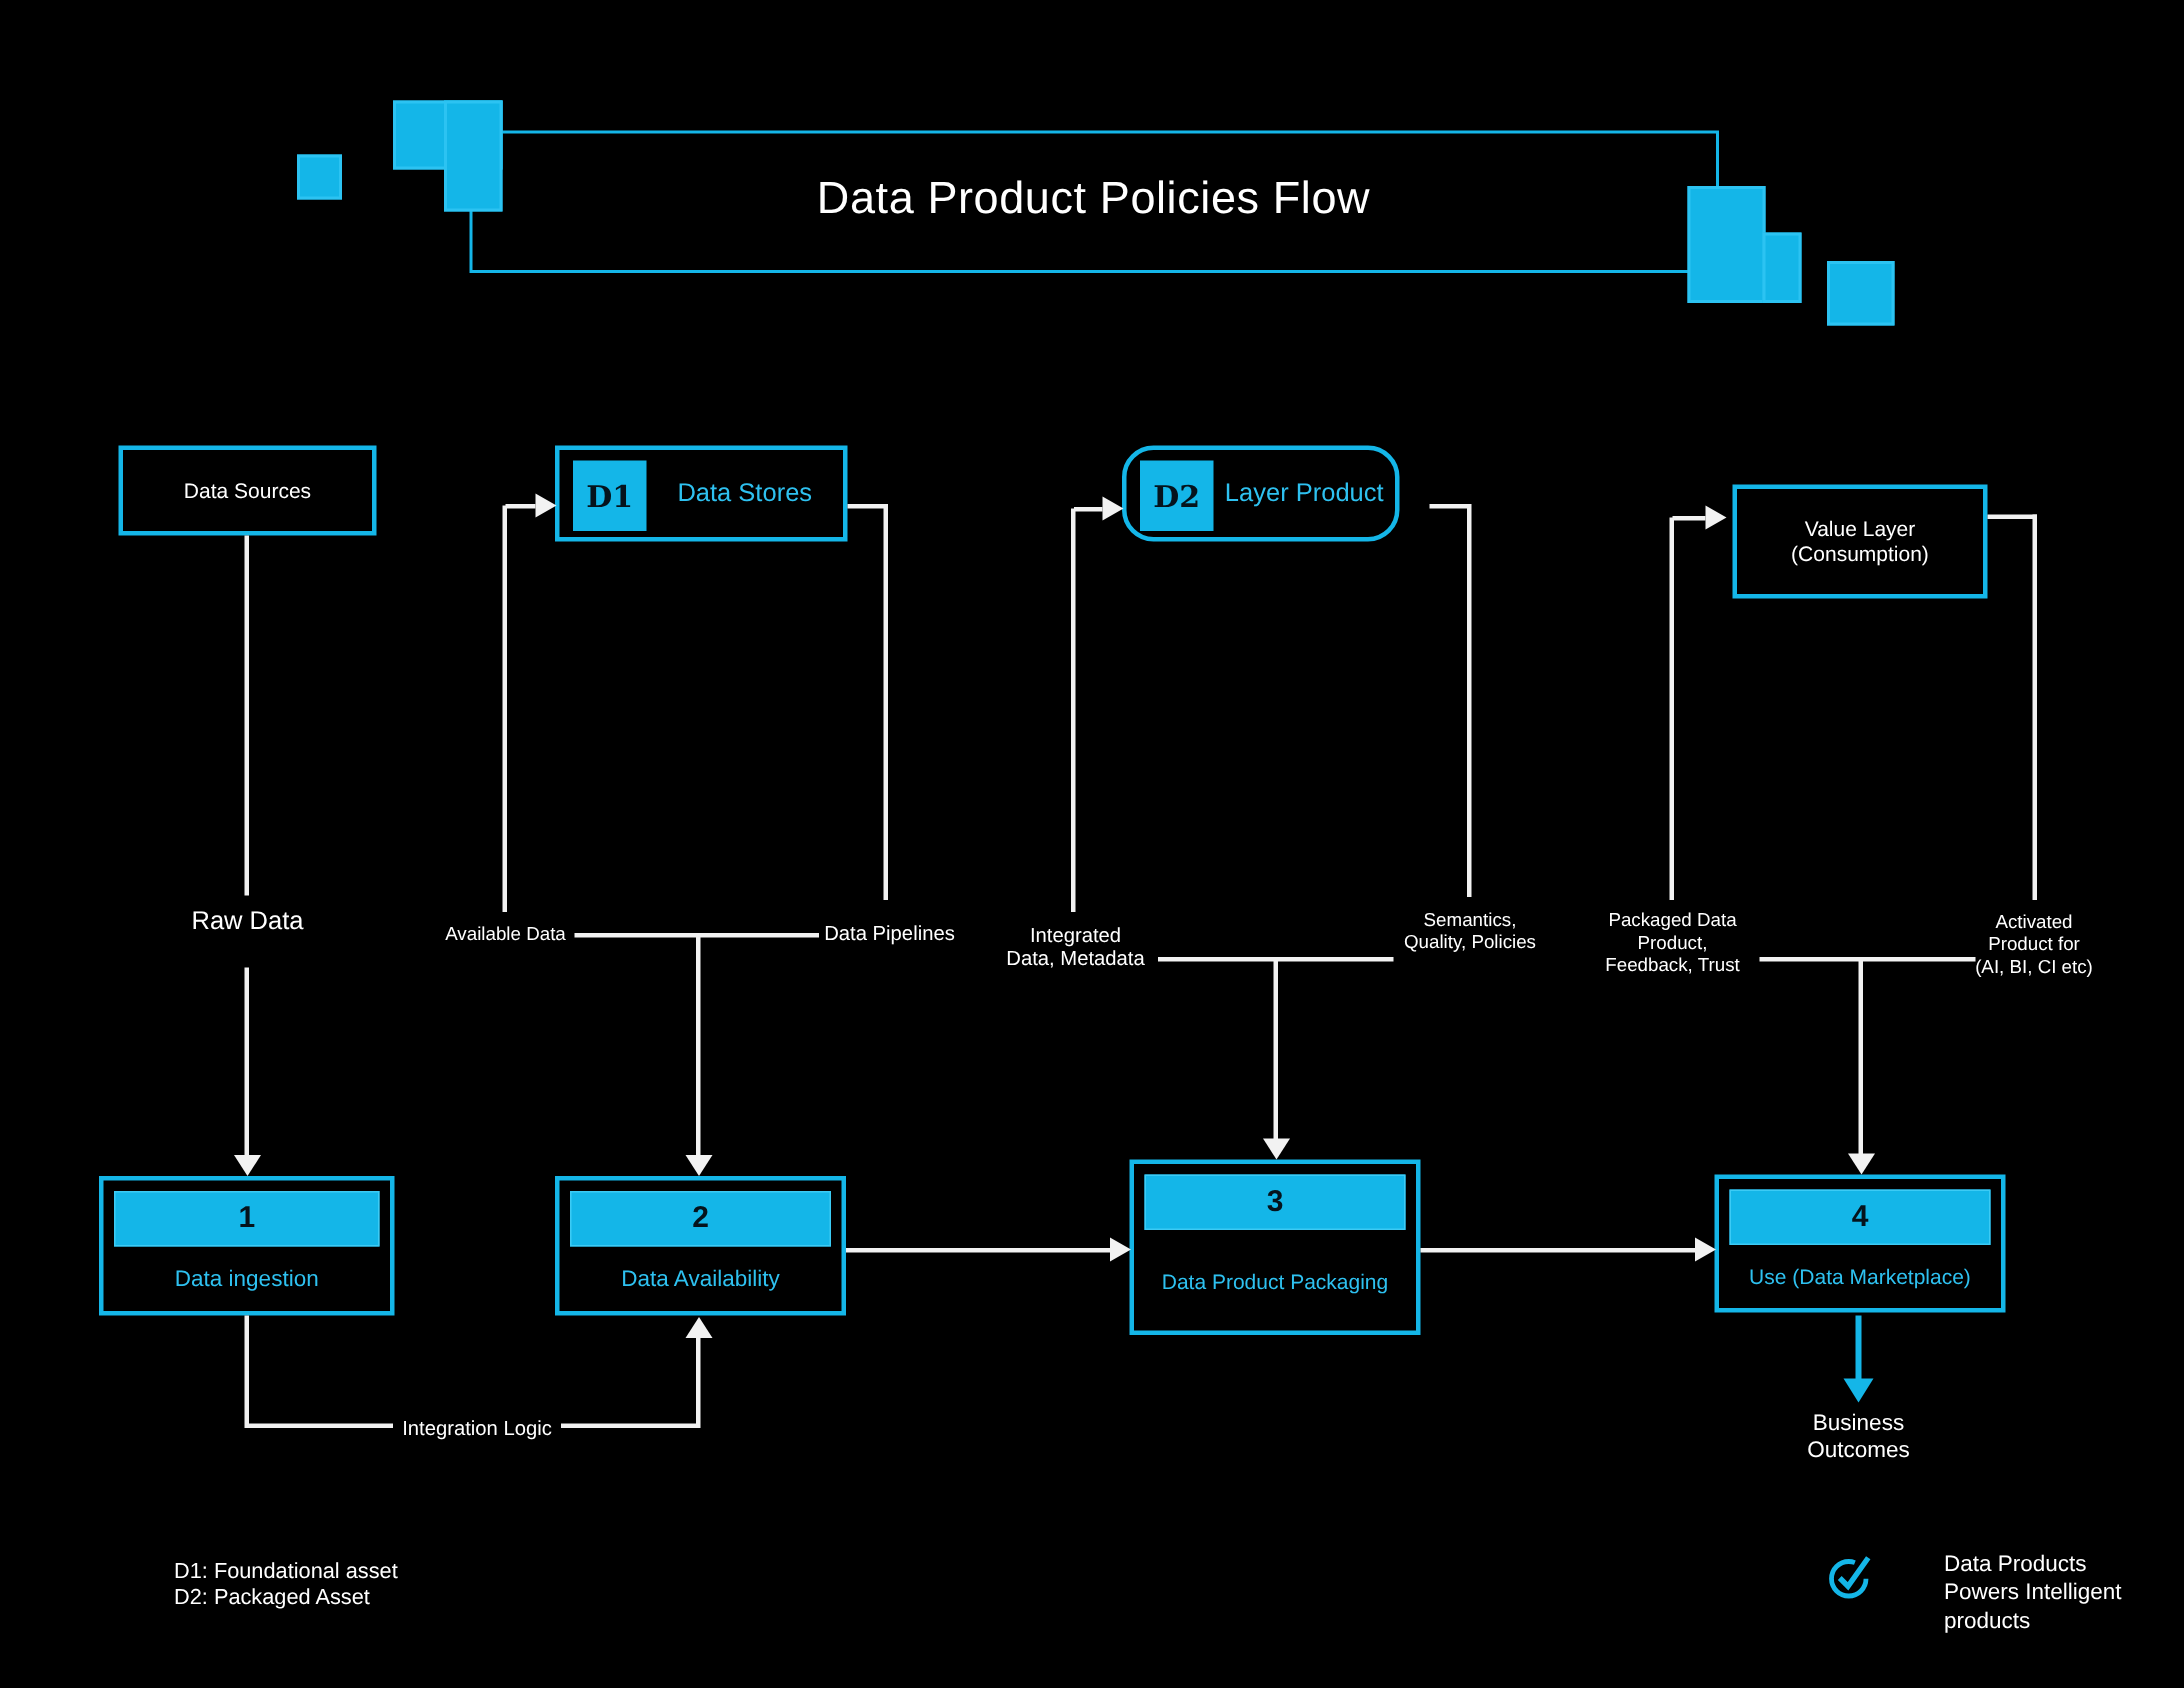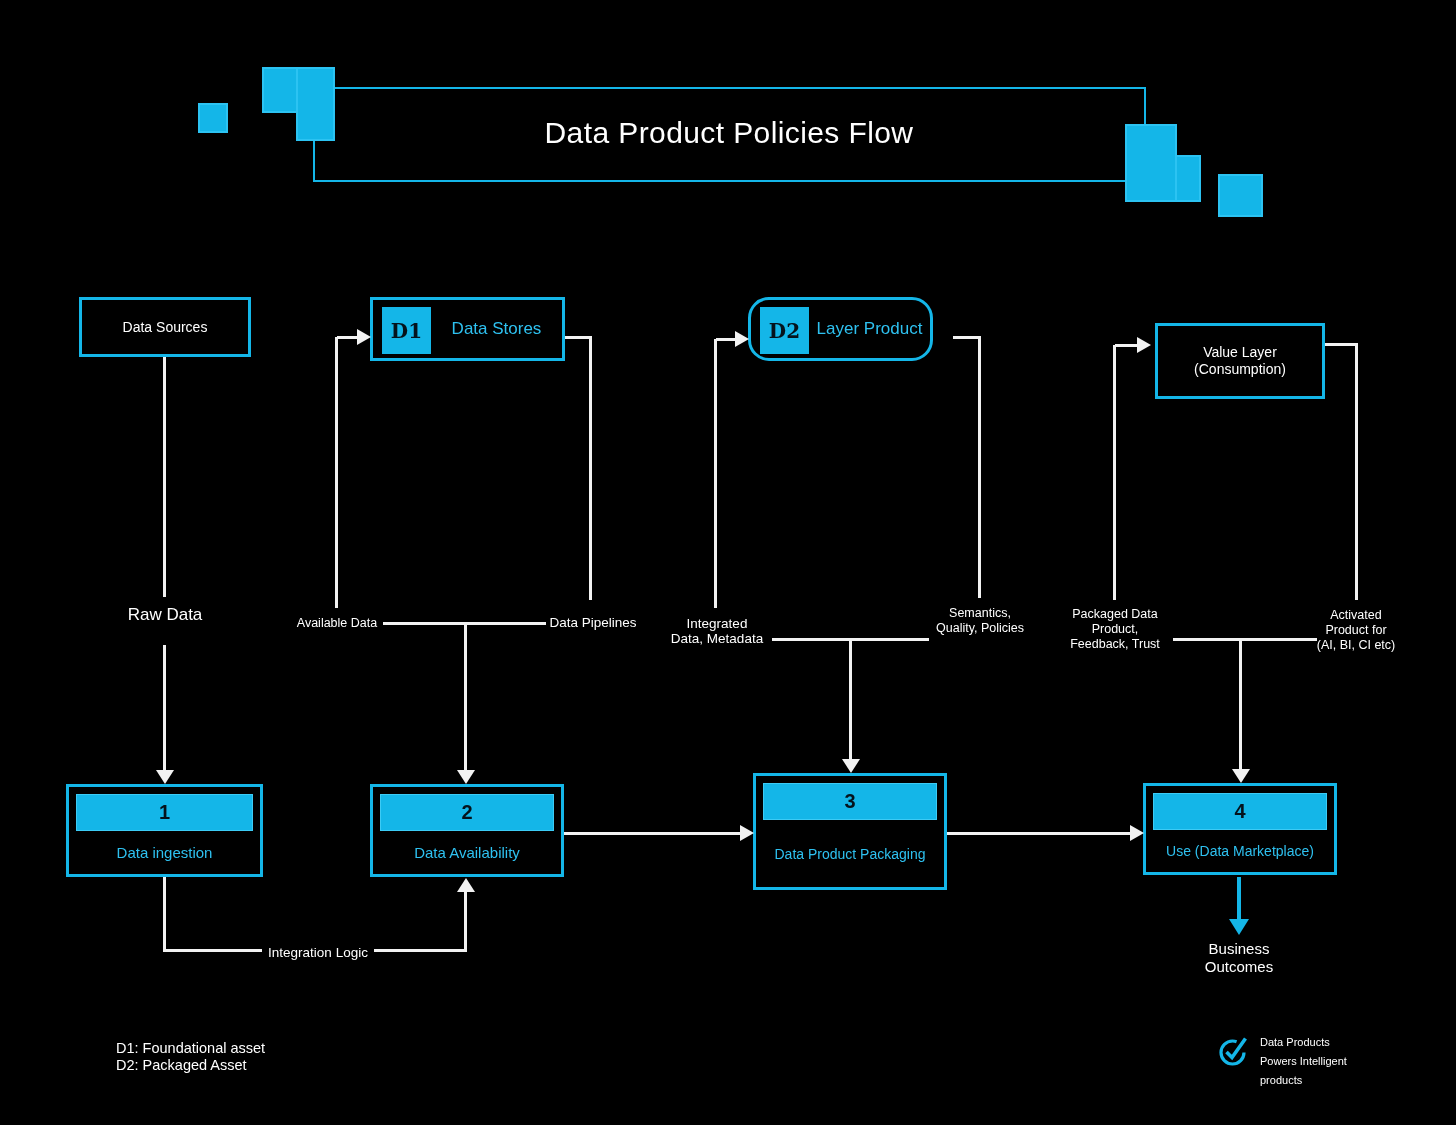--- a/index.html
+++ b/index.html
@@ -42,21 +42,21 @@
   .arr-u{border-left:9px solid transparent;border-right:9px solid transparent;border-bottom:14px solid #F2F2F2;}
   .arr-d.cyan{border-top-color:#14B6E8;border-left-width:10px;border-right-width:10px;border-top-width:16px;}
   
   .lbl{position:absolute;transform:translate(-50%,-50%);color:#fff;text-align:center;
     white-space:pre-line;font-size:12.5px;line-height:15px;}
   .lbl.big{font-size:17px;}
   .lbl.md{font-size:13.5px;}
   
   .legend{position:absolute;left:68px;top:1040px;font-size:14.5px;line-height:17px;color:#fff;margin-left:48px;}
   .logo{position:absolute;left:1216px;top:1033px;display:flex;gap:8px;}
-  .logo-text{font-size:11px;line-height:19px;color:#fff;white-space:pre-line;}
+  .logo-text{font-size:15px;line-height:19px;color:#fff;white-space:pre-line;margin-left:36px;}
 </style>
 </head>
 <body>
 
 <div id="canvas">
 
   <div class="banner-outline"></div>
   <div class="sq" style="left:198px;top:103px;width:30px;height:30px;"></div>
   <div class="sq" style="left:262px;top:67px;width:73px;height:46px;"></div>
   <div class="sq" style="left:296px;top:67px;width:39px;height:74px;"></div>

